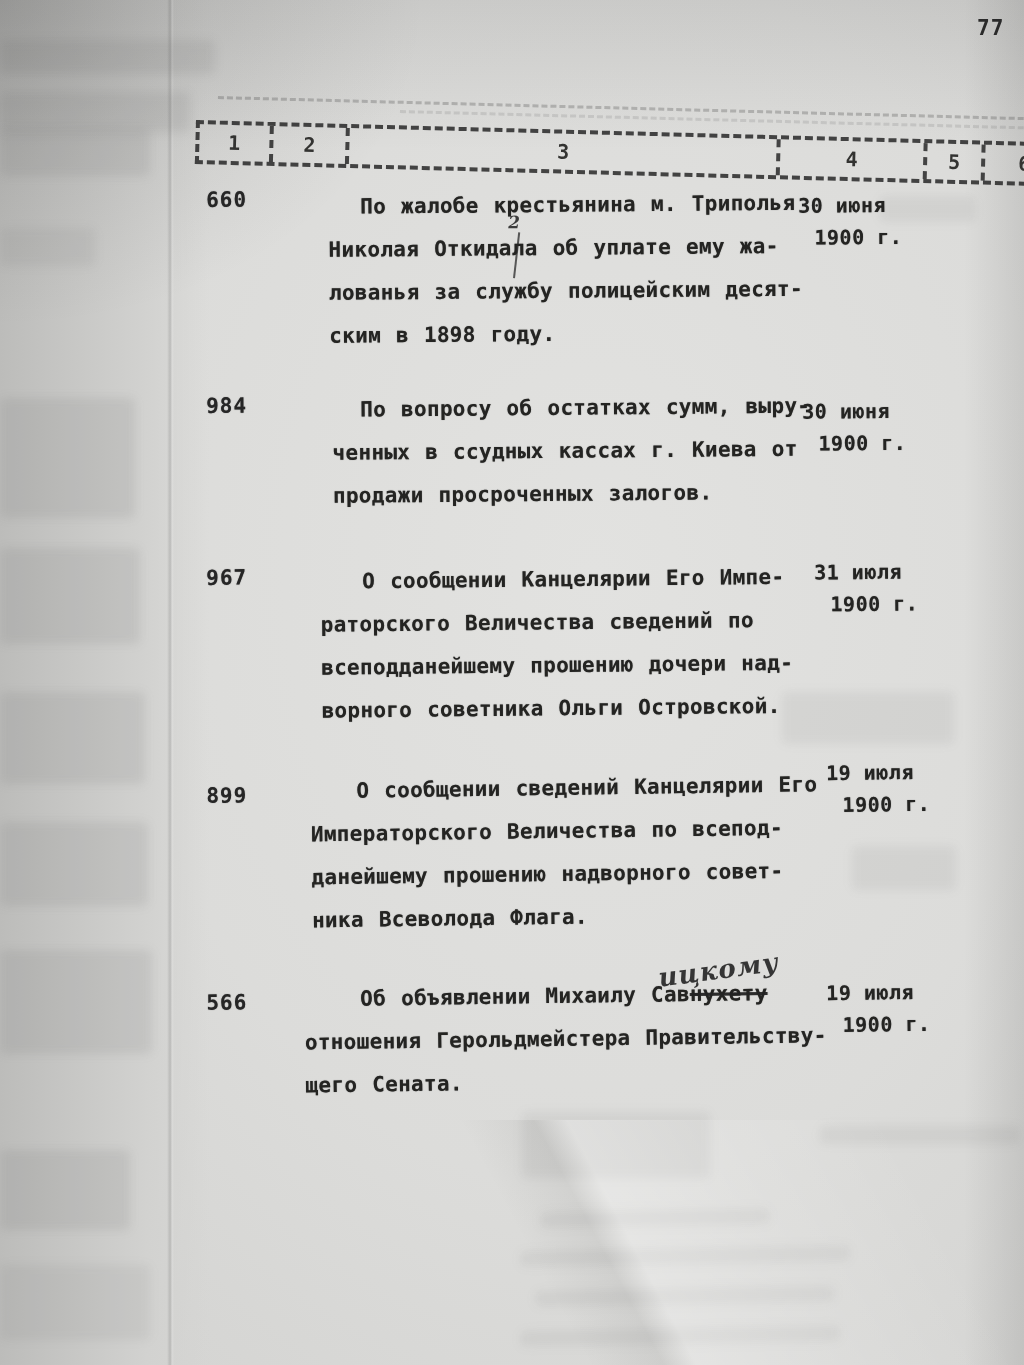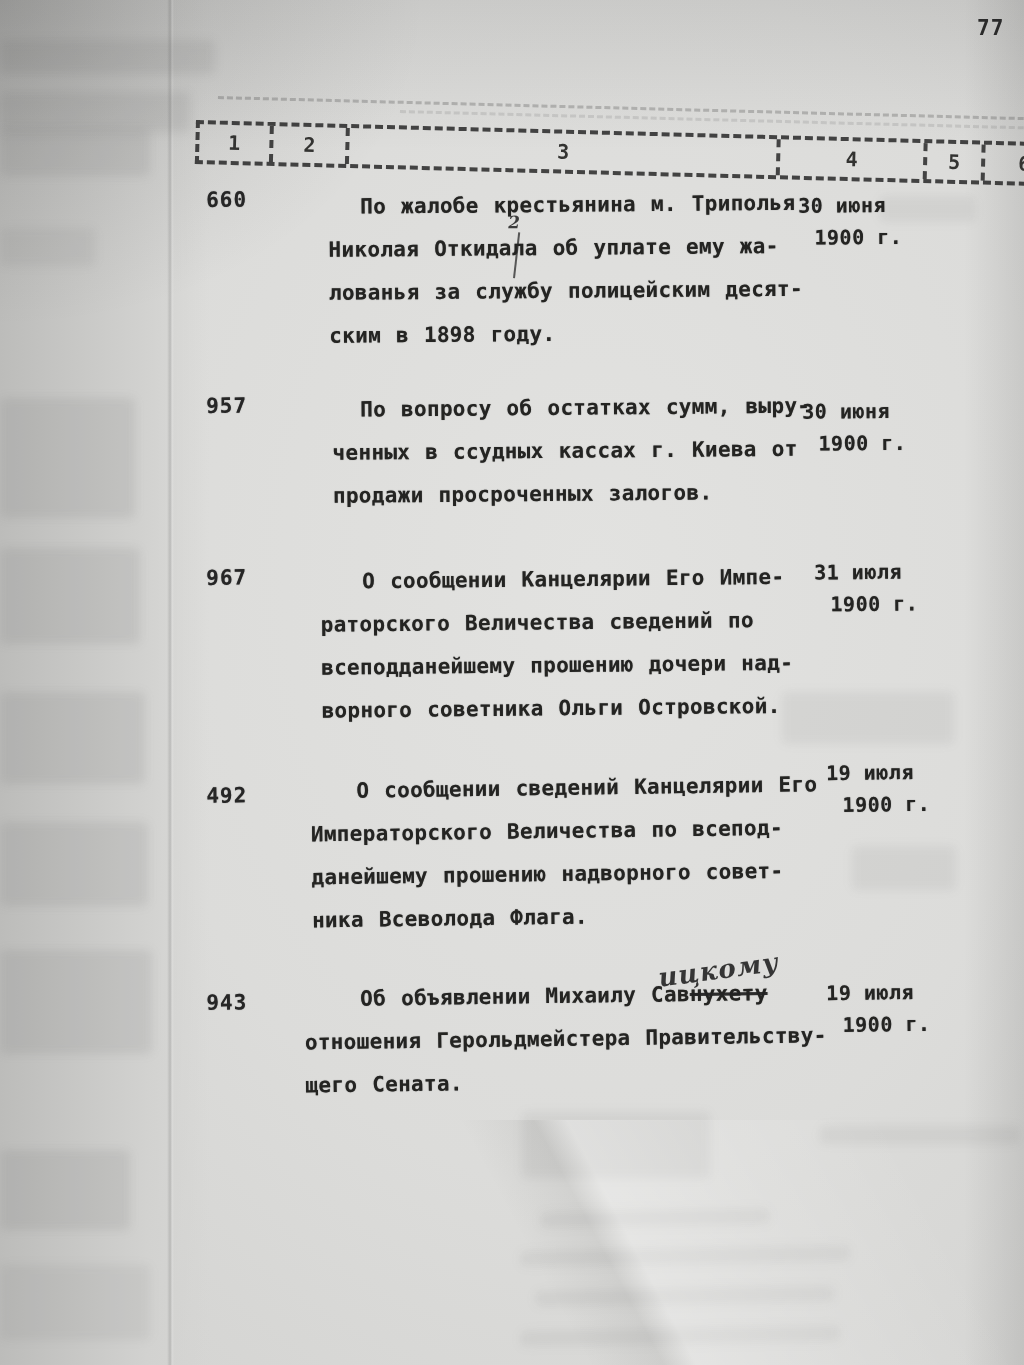--- a/index.html
+++ b/index.html
@@ -207,21 +207,21 @@
     </div>
     <div class="entry-date" style="left:602px; top:8px">
       <div>30 июня</div>
       <div class="d2">1900 г.</div>
     </div>
     <div class="pen-mark-2" style="left:312px; top:30px">2</div>
     <div class="pen-stroke" style="left:319px; top:48px; height:46px"></div>
   </div>
 
   <div class="entry" style="top:390px; transform:rotate(-0.5deg)">
-    <div class="entry-no" style="top:6px">957</div>
+    <div class="entry-no" style="top:6px">984</div>
     <div class="entry-text" style="left:136px; --ind:28px">
       <div class="tline">По вопросу об остатках сумм, выру-</div>
       <div class="tline">ченных в ссудных кассах г. Киева от</div>
       <div class="tline">продажи просроченных залогов.</div>
     </div>
     <div class="entry-date" style="left:606px; top:11px">
       <div>30 июня</div>
       <div class="d2">1900 г.</div>
     </div>
   </div>
@@ -234,35 +234,35 @@
       <div class="tline">всеподданейшему прошению дочери над-</div>
       <div class="tline">ворного советника Ольги Островской.</div>
     </div>
     <div class="entry-date" style="left:618px; top:1px">
       <div>31 июля</div>
       <div class="d2">1900 г.</div>
     </div>
   </div>
 
   <div class="entry" style="top:772px; transform:rotate(-0.8deg)">
-    <div class="entry-no" style="top:14px">492</div>
+    <div class="entry-no" style="top:14px">899</div>
     <div class="entry-text" style="left:114px; --ind:46px">
       <div class="tline">О сообщении сведений Канцелярии Его</div>
       <div class="tline">Императорского Величества по всепод-</div>
       <div class="tline">данейшему прошению надворного совет-</div>
       <div class="tline">ника Всеволода Флага.</div>
     </div>
     <div class="entry-date" style="left:630px; top:-6px">
       <div>19 июля</div>
       <div class="d2">1900 г.</div>
     </div>
   </div>
 
   <div class="entry" style="top:980px; transform:rotate(-0.8deg)">
-    <div class="entry-no" style="top:13px">943</div>
+    <div class="entry-no" style="top:13px">566</div>
     <div class="entry-text" style="left:108px; --ind:56px">
       <div class="tline"><span>Об объявлении Михаилу Сав</span><span class="strike">нухету</span></div>
       <div class="tline">отношения Герольдмейстера Правительству-</div>
       <div class="tline">щего Сената.</div>
     </div>
     <div class="handwriting" style="left:462px; top:-16px">ицкому</div>
     <div class="entry-date" style="left:630px; top:6px">
       <div>19 июля</div>
       <div class="d2">1900 г.</div>
     </div>

